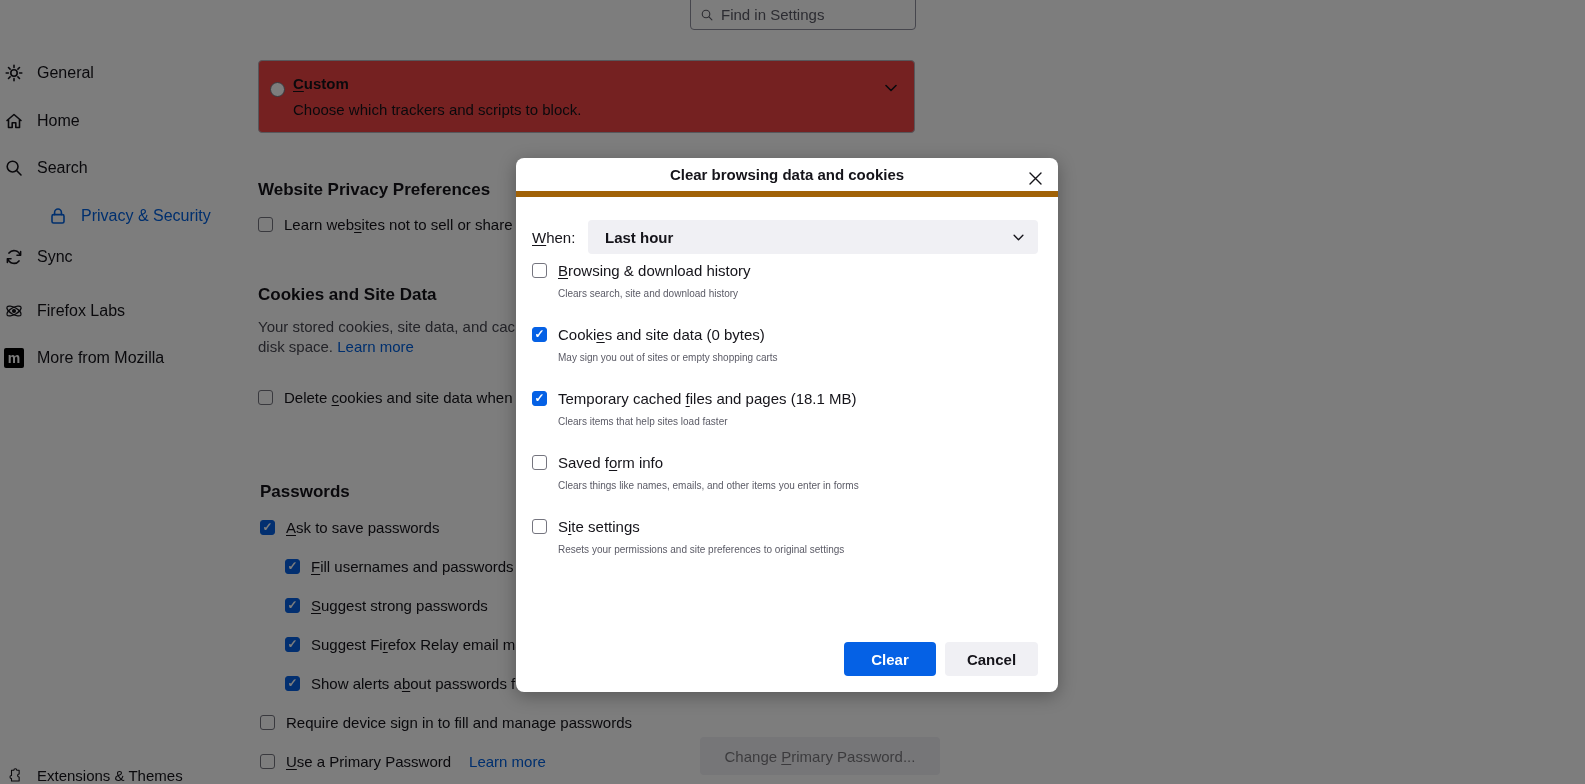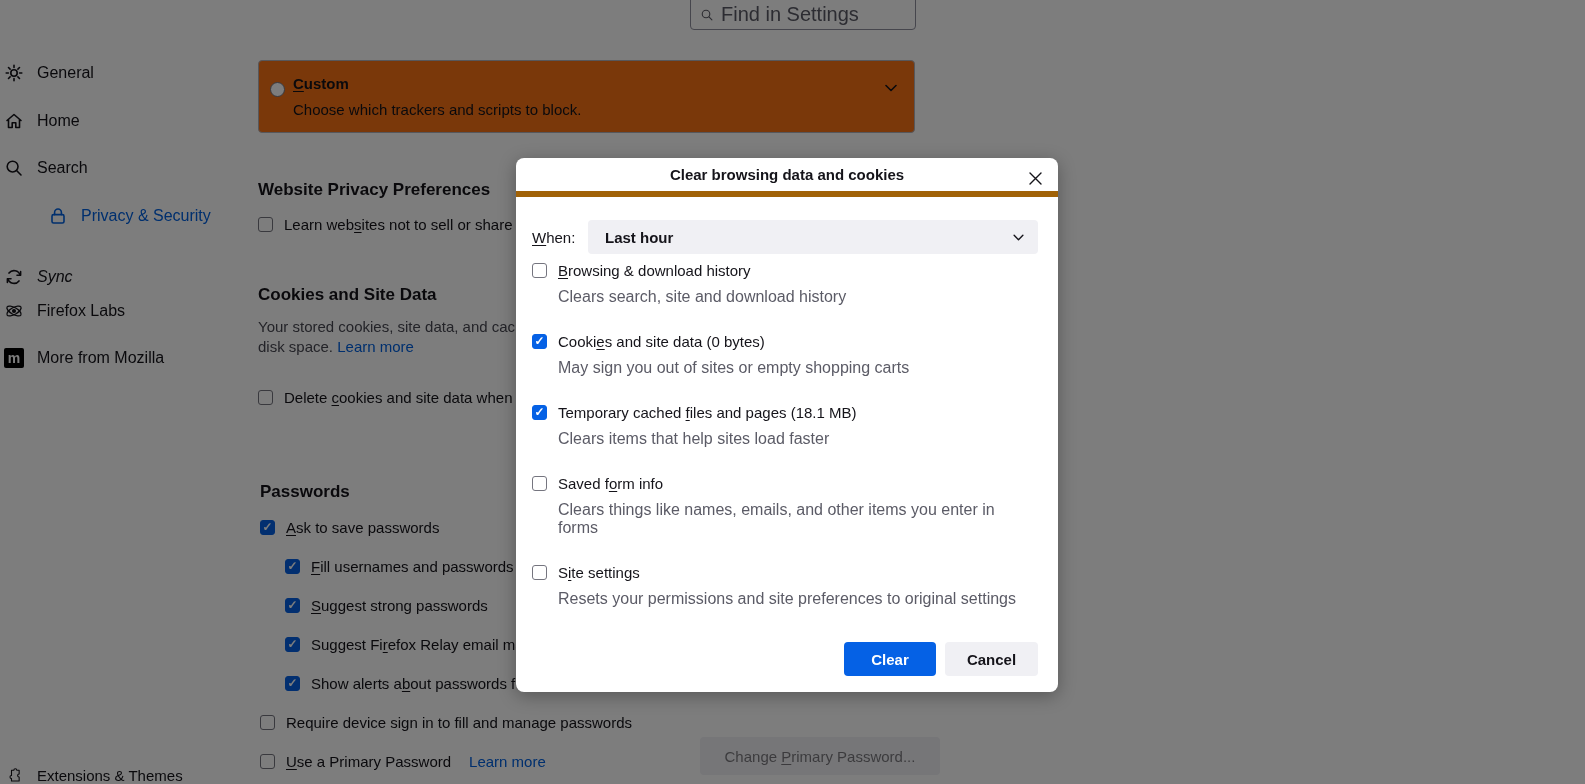--- a/index.html
+++ b/index.html
@@ -14,27 +14,27 @@
   .side-item .ic { width:22px; height:22px; display:flex; align-items:center; justify-content:center; flex:none; margin-left:3px; }
   .side-item.active { color:var(--link);padding-left:44px; }
   .moz-badge { width:20px; height:20px; background:#000; color:#fff; border-radius:2px;
                display:flex; align-items:center; justify-content:center; font-weight:bold; font-size:14px; }
   .side-item.active svg { stroke:var(--link); }
 
   
   .searchbox { position:absolute; left:690px; top:-7px; width:226px; height:37px;
                border:1px solid #8f8f9d; border-radius:4px; background:#fff;
                display:flex; align-items:center; padding-left:9px; gap:7px; }
-  .searchbox input { border:none; outline:none; background:transparent; font-size:20px;
+  .searchbox input { border:none; outline:none; background:transparent; font-size:15px;
                      font-family:inherit; color:#15141a; width:180px; }
   .searchbox input::placeholder { color:#5b5b66; opacity:1; }
 
   
   .card { position:absolute; left:258px; top:60px; width:657px; height:73px;
-          border:1px solid #b1b1b9; border-radius:4px; background:#f97316; }
+          border:1px solid #b1b1b9; border-radius:4px; background:#ef4444; }
   .radio { width:15px; height:15px; border:1px solid #75757f; border-radius:50%; background:#fff; }
   .card-title { font-size:15px; font-weight:bold; }
   .card-desc { font-size:15px; color:#15141a; }
   .h2 { font-size:17px; font-weight:600; color:#15141a; }
   .body-text { font-size:15px; color:#494953; line-height:20px; }
   a.link, .link { color:var(--link); cursor:pointer; font-size:15px; }
   .ak { text-decoration:underline; text-underline-offset:2px; }
 
   .checkbox { width:15px; height:15px; border:1px solid #75757f; border-radius:3px; background:#fff;
               position:relative; flex:none; cursor:pointer; }
@@ -62,21 +62,21 @@
                cursor:pointer; border-radius:4px; }
   .dlg-body { padding:23px 20px 0 16px; }
   .when-row { display:flex; align-items:center; font-size:15px; }
   .when-label { margin-right:9px; width:47px; }
   .select { flex:1; height:34px; background:#f0f0f4; border-radius:4px; display:flex;
             align-items:center; padding:0 14px 0 17px; cursor:pointer; }
   .select-value { font-size:15px; font-weight:600; }
   .select .chev { margin-left:auto; }
   .dlg-list { margin-top:8px; }
   .dlg-item { margin-bottom:27px; }
-  .dlg-desc { margin:9px 0 0 26px; font-size:16px; color:#5b5b66; }
+  .dlg-desc { margin:9px 0 0 26px; font-size:10px; color:#5b5b66; }
   .dlg-buttons { position:absolute; right:20px; bottom:16px; display:flex; gap:9px; }
   .btn { height:34px; border:none; border-radius:4px; font-family:inherit; font-size:15px;
          font-weight:600; cursor:pointer; display:flex; align-items:center; justify-content:center; }
   .btn-primary { width:92px; background:var(--accent); color:#fff; }
   .btn-secondary { width:93px; background:#f0f0f4; color:#15141a; }
 
   svg.ln { fill:none; stroke:#15141a; stroke-width:1.6; stroke-linecap:round; stroke-linejoin:round; }
 </style>
 </head>
 <body>
@@ -112,21 +112,21 @@
     </div>
     <div class="side-item active" style="top:203px;">
       <span class="ic">
         <svg class="ln" width="20" height="20" viewBox="0 0 20 20" style="stroke:var(--link)">
             <rect x="4" y="8.6" width="12" height="8.4" rx="1.6"></rect>
             <path d="M6.6 8.6V6.4a3.4 3.4 0 0 1 6.8 0v2.2"></path>
           </svg>
       </span>
       <span>Privacy &amp; Security</span>
     </div>
-    <div class="side-item" style="top:264px;font-style:italic;">
+    <div class="side-item" style="top:244px;">
       <span class="ic">
         <svg class="ln" width="20" height="20" viewBox="0 0 20 20">
             <path d="M16.2 8.2A6.4 6.4 0 0 0 5 6.1M3.8 11.8A6.4 6.4 0 0 0 15 13.9"></path>
             <path d="M16.6 4.6v3.6H13M3.4 15.4v-3.6H7"></path>
           </svg>
       </span>
       <span>Sync</span>
     </div>
     <div class="side-item" style="top:298px;">
       <span class="ic">

